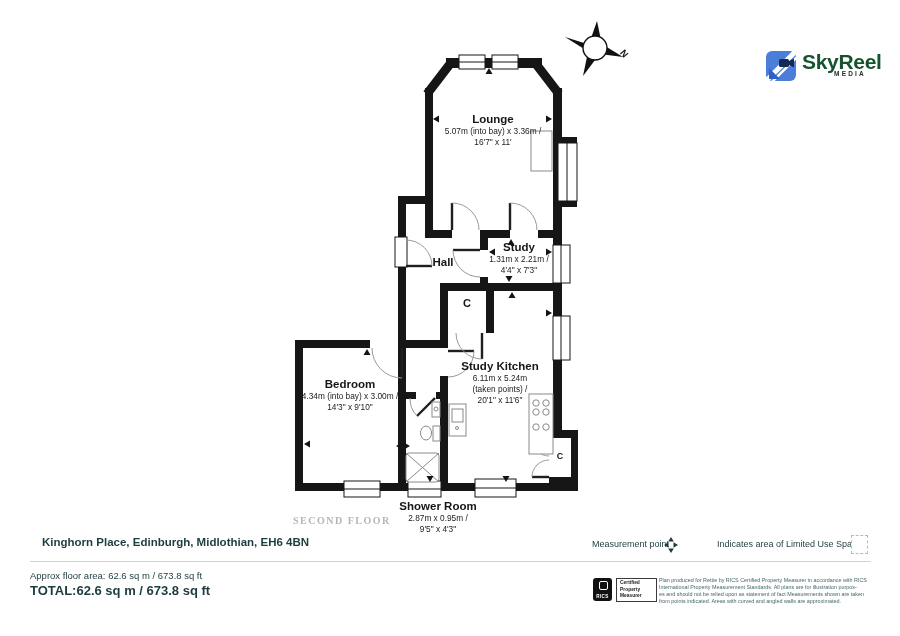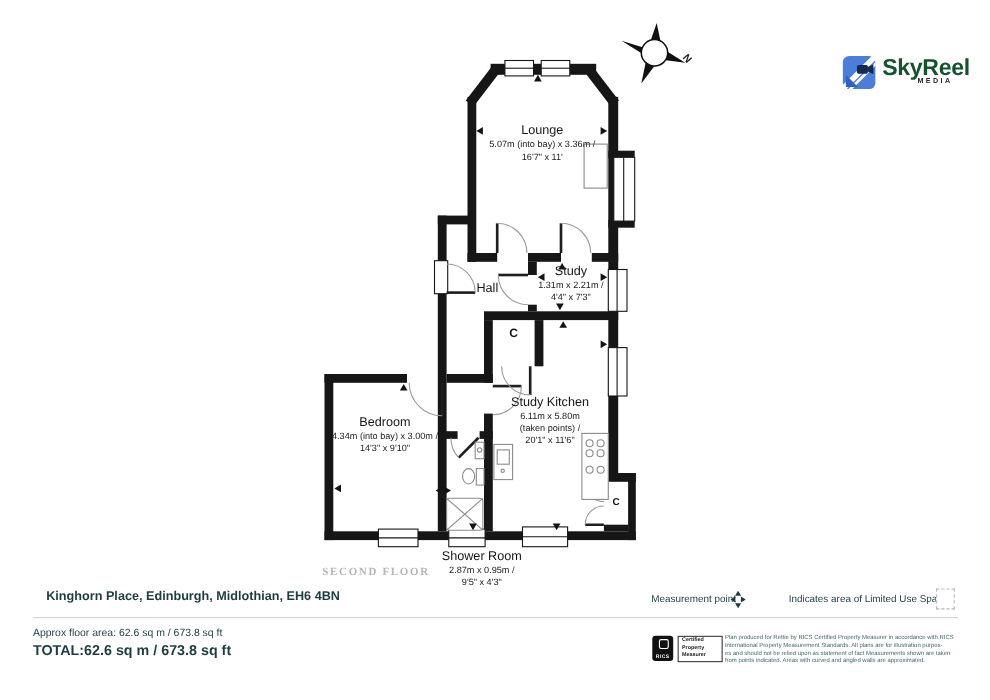--- a/index.html
+++ b/index.html
@@ -1,21 +1,21 @@
 <!DOCTYPE html>
 <html><head>
 <meta charset="utf-8">
 <style>
   html,body{margin:0;padding:0;background:#fff;}
   body{width:900px;height:636px;position:relative;overflow:hidden;
        font-family:"Liberation Sans",sans-serif;color:#161616;}
   .abs{position:absolute;}
   
   .room-label{position:absolute;transform:translateX(-50%);text-align:center;white-space:nowrap;}
-  .room-name{font-size:11.5px;font-weight:normal;color:#161616;line-height:13px;}
+  .room-name{font-size:11.5px;font-weight:bold;color:#161616;line-height:13px;}
   .room-dims{font-size:8.3px;color:#1a1a1a;line-height:11px;}
   .dim-line{display:block;}
   .c-label{font-size:11px;font-weight:bold;}
   .floor-label{position:absolute;left:293px;top:515px;font-size:10px;color:#b5b5b5;
                letter-spacing:1.5px;font-weight:bold;font-family:Liberation Serif, serif;}
   
   .north{position:absolute;left:621px;top:48px;font-size:9.5px;font-weight:bold;
          transform:rotate(50deg);}
   
   .brand{position:absolute;left:766px;top:50px;width:102px;height:34px;}
@@ -196,21 +196,21 @@
   <div class="room-name">Study</div>
   <div class="room-dims">
     <span class="dim-line">1.31m x 2.21m /</span>
     <span class="dim-line">4'4" x 7'3"</span>
   </div>
 </div>
 
 <div class="room-label" style="left:500px;top:360px">
   <div class="room-name">Study Kitchen</div>
   <div class="room-dims">
-    <span class="dim-line">6.11m x 5.80m</span>
+    <span class="dim-line">6.11m x 5.24m</span>
     <span class="dim-line">(taken points) /</span>
     <span class="dim-line">20'1" x 11'6"</span>
   </div>
 </div>
 
 <div class="room-label" style="left:350px;top:378px">
   <div class="room-name">Bedroom</div>
   <div class="room-dims">
     <span class="dim-line">4.34m (into bay) x 3.00m /</span>
     <span class="dim-line">14'3" x 9'10"</span>

